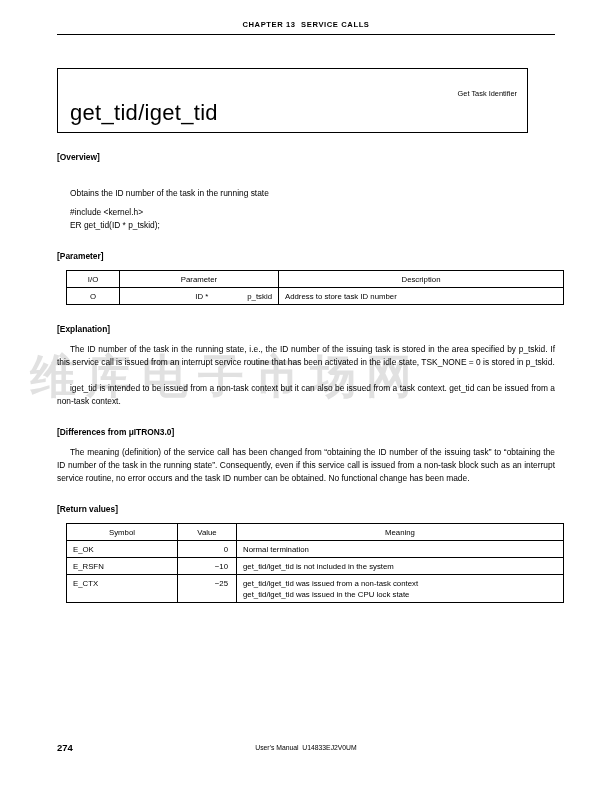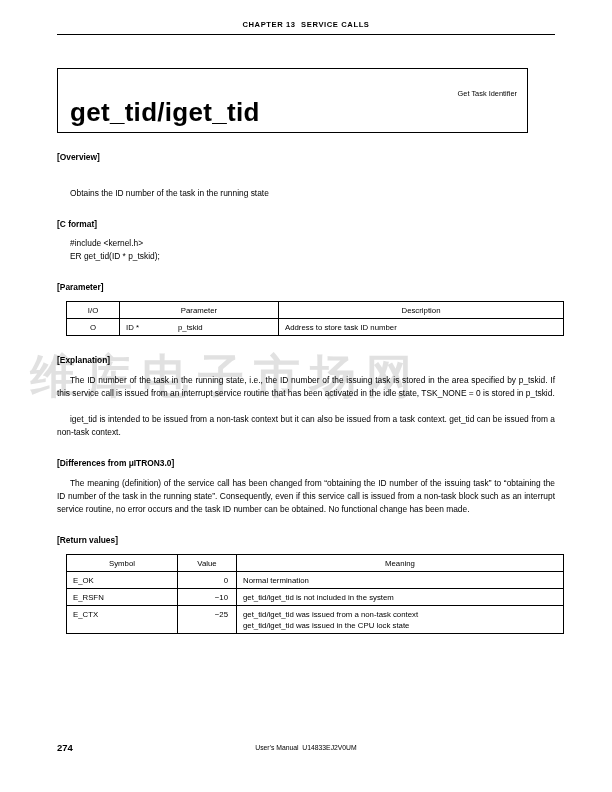--- a/index.html
+++ b/index.html
@@ -17,38 +17,38 @@
     color: #c9c9c9; opacity: .55;
     text-align: left; z-index: 0; pointer-events: none;
     white-space: nowrap;
   }
   .running-head { position: absolute; top: 20px; left: 57px; right: 57px; z-index: 1; }
   .chapter { font-size: 7.6px; font-weight: bold; text-align: center; letter-spacing: .6px; white-space: pre; }
   .head-rule { border-bottom: 1.2px solid #000; margin-top: 5px; }
   .content { position: absolute; top: 68px; left: 57px; width: 498px; z-index: 1; font-size: 8.4px; line-height: 13px; }
   .title-box { border: 1px solid #000; width: 471px; padding: 18px 10px 13px 12px; box-sizing: border-box; }
   .subtitle { font-size: 7.4px; text-align: right; }
-  .svc-title { font-size: 26px; font-weight: bold; margin: 6px 0 0 0; letter-spacing: .3px; }
+  .svc-title { font-size: 22px; font-weight: normal; margin: 6px 0 0 0; letter-spacing: .3px; }
   .sec-head { font-weight: bold; font-size: 8.4px; margin-top: 18px; }
   .plain { margin-top: 23px; margin-left: 13px; }
   .code-block { margin-top: 6px; }
   .code-line { margin-left: 13px; }
   .para { text-indent: 13px; text-align: justify; margin-top: 7px; }
   .para + .para { margin-top: 13px; }
   table { border-collapse: collapse; margin-top: 7px; margin-left: 9px; width: 498px; font-size: 7.8px; table-layout: fixed; }
   th, td { border: 1px solid #000; padding: 2.5px 6px; vertical-align: top; font-weight: normal; line-height: 11px; }
   th { text-align: center; }
   td { text-align: left; }
   .w-io { width: 40px; }
   .w-param { width: 146px; }
   .w-sym { width: 98px; }
   .w-val { width: 46px; }
   .cell-center { text-align: center; }
   .cell-num { text-align: right; padding-right: 8px; }
-  .param-pair { display: flex; }
+  .param-pair { display: flex; justify-content: flex-end; }
   .param-type { width: 52px; flex: 0 0 52px; }
   .page-foot { position: absolute; left: 57px; right: 57px; top: 742px; z-index: 1; }
   .page-num { position: absolute; left: 0; top: 0; font-weight: bold; font-size: 9.5px; }
   .manual { text-align: center; font-size: 6.8px; padding-top: 2px; white-space: pre; }
 </style>
 </head>
 <body>
 
 <div class="watermark">维库电子市场网</div>
 
@@ -63,21 +63,20 @@
     <div class="subtitle">Get Task Identifier</div>
     <h1 class="svc-title">get_tid/iget_tid</h1>
   </div>
 
   <div>
     <div class="sec-head">[Overview]</div>
     <div class="plain">Obtains the ID number of the task in the running state</div>
   </div>
 
   <div>
-    <div class="sec-head">[C format]</div>
     <div class="code-block">
       <div class="code-line">#include &lt;kernel.h&gt;</div>
       <div class="code-line">ER get_tid(ID * p_tskid);</div>
     </div>
   </div>
 
   <div>
     <div class="sec-head">[Parameter]</div>
     <table>
       <tbody>

